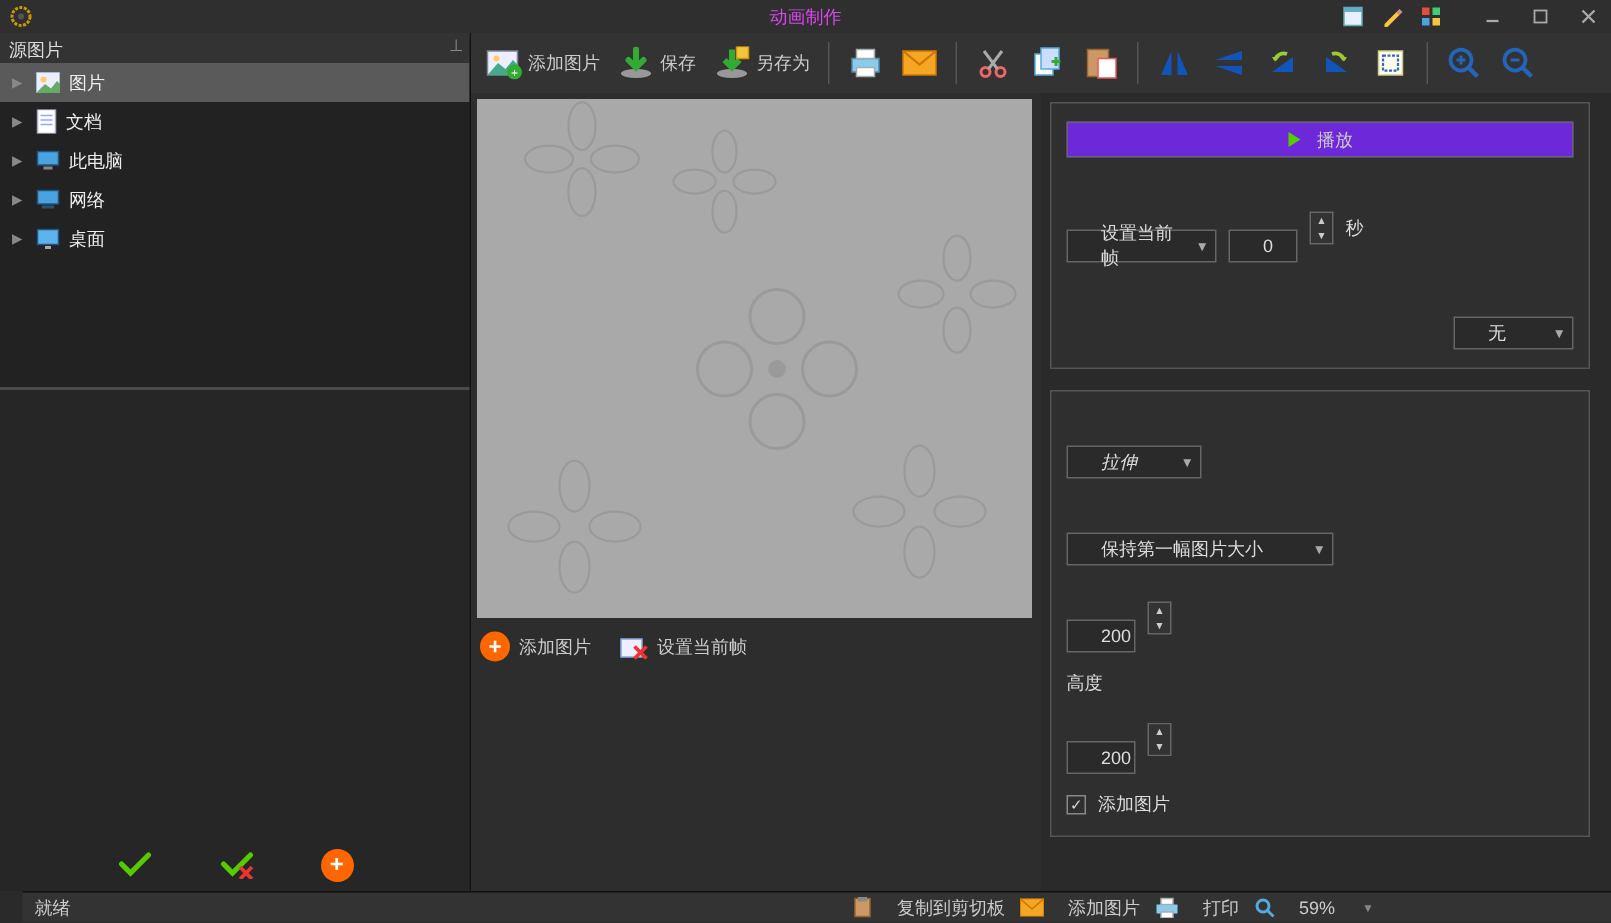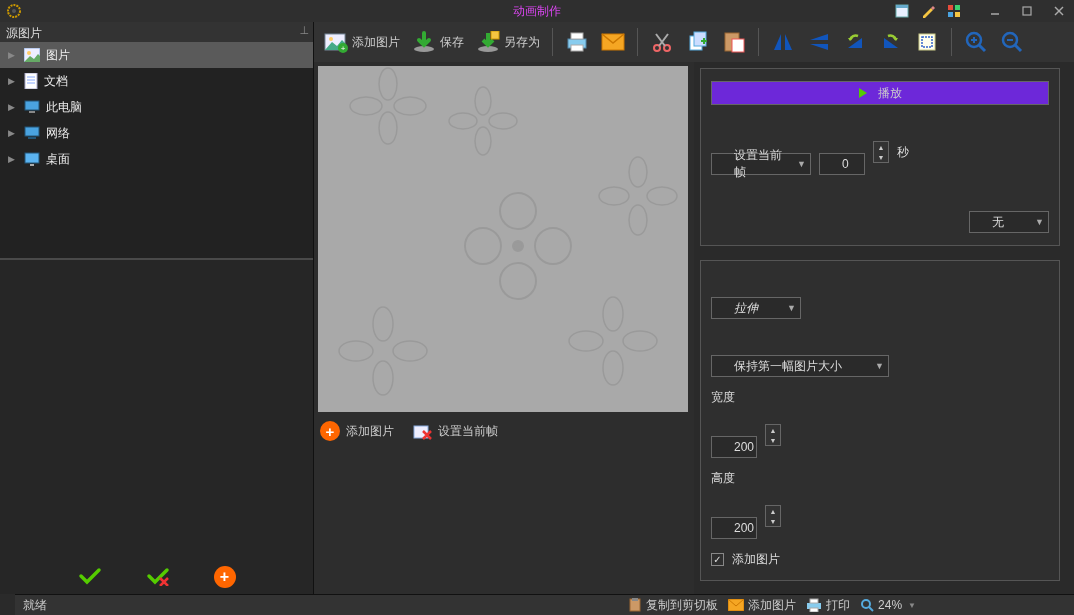--- a/index.html
+++ b/index.html
@@ -46,21 +46,21 @@
   .select,.numbox{background:#2a2a2a;border:1px solid #666;color:#ddd;height:22px;display:flex;align-items:center;padding:0 22px;position:relative;margin-top:24px;}
   .select .arrow{position:absolute;right:4px;font-size:9px;color:#aaa;}
   .spin{display:flex;flex-direction:column;border:1px solid #666;height:22px;width:16px;}
   .spin div{flex:1;display:flex;align-items:center;justify-content:center;font-size:7px;color:#ccc;background:#333;}
   .lbl{color:#ddd;}
   .playbtn{flex:1;height:24px;border:1px solid #666;background:#6d28d9;display:flex;align-items:center;justify-content:center;gap:10px;}
   .checkbox{width:13px;height:13px;border:1px solid #888;display:inline-flex;align-items:center;justify-content:center;font-size:10px;color:#ddd;}
   
   .status{height:21px;background:var(--bg2);border-top:1px solid #111;display:flex;align-items:center;padding:0 8px;position:absolute;bottom:0;left:15px;right:0;}
   .status .r{margin-left:auto;display:flex;align-items:center;gap:10px;}
-  .status .sitem{display:flex;align-items:center;gap:4px;}
+  .status .sitem{display:flex;align-items:center;gap:16px;}
   svg{display:block;}
 </style>
 </head>
 <body>
 
 <div class="titlebar">
   <span class="gear">
     <svg width="16" height="16" viewBox="0 0 16 16">
         <circle cx="8" cy="8" r="6" fill="none" stroke="#c90" stroke-width="2" stroke-dasharray="2 1"></circle>
         <circle cx="8" cy="8" r="2" fill="#555"></circle>
@@ -433,21 +433,20 @@
               <span>拉伸</span>
                 <span class="arrow">▼</span>
             </div>
           </div>
           <div class="row">
             <div class="select" style="width:178px;">
               <span>保持第一幅图片大小</span>
                 <span class="arrow">▼</span>
             </div>
           </div>
-          <div class="lbl" style="margin-bottom:6px;">宽度</div>
           <div class="row">
             <div class="numbox" style="width:40px;">
               <span>200</span>
             </div>
             <div class="spin">
                 <div>▲</div>
                 <div>▼</div>
               </div>
           </div>
           <div class="lbl" style="margin-bottom:6px;font-family:Liberation Mono, monospace;">高度</div>
@@ -493,18 +492,18 @@
           <rect x="4" y="1" width="8" height="4" fill="#fff" stroke="#aaa"></rect>
           <rect x="4" y="10" width="8" height="4" fill="#fff" stroke="#aaa"></rect>
         </svg>
       <span>打印</span>
     </div>
     <div class="sitem">
       <svg width="14" height="14">
           <circle cx="6" cy="6" r="4" fill="none" stroke="#5ad" stroke-width="2"></circle>
           <line x1="9" y1="9" x2="13" y2="13" stroke="#5ad" stroke-width="2"></line>
         </svg>
-      <span>24%</span>
+      <span>59%</span>
       <span style="font-size:8px;margin-left:2px;color:#888;">▼</span>
     </div>
     <div style="width:140px"></div>
   </div>
 </div>
 
 </body></html>

